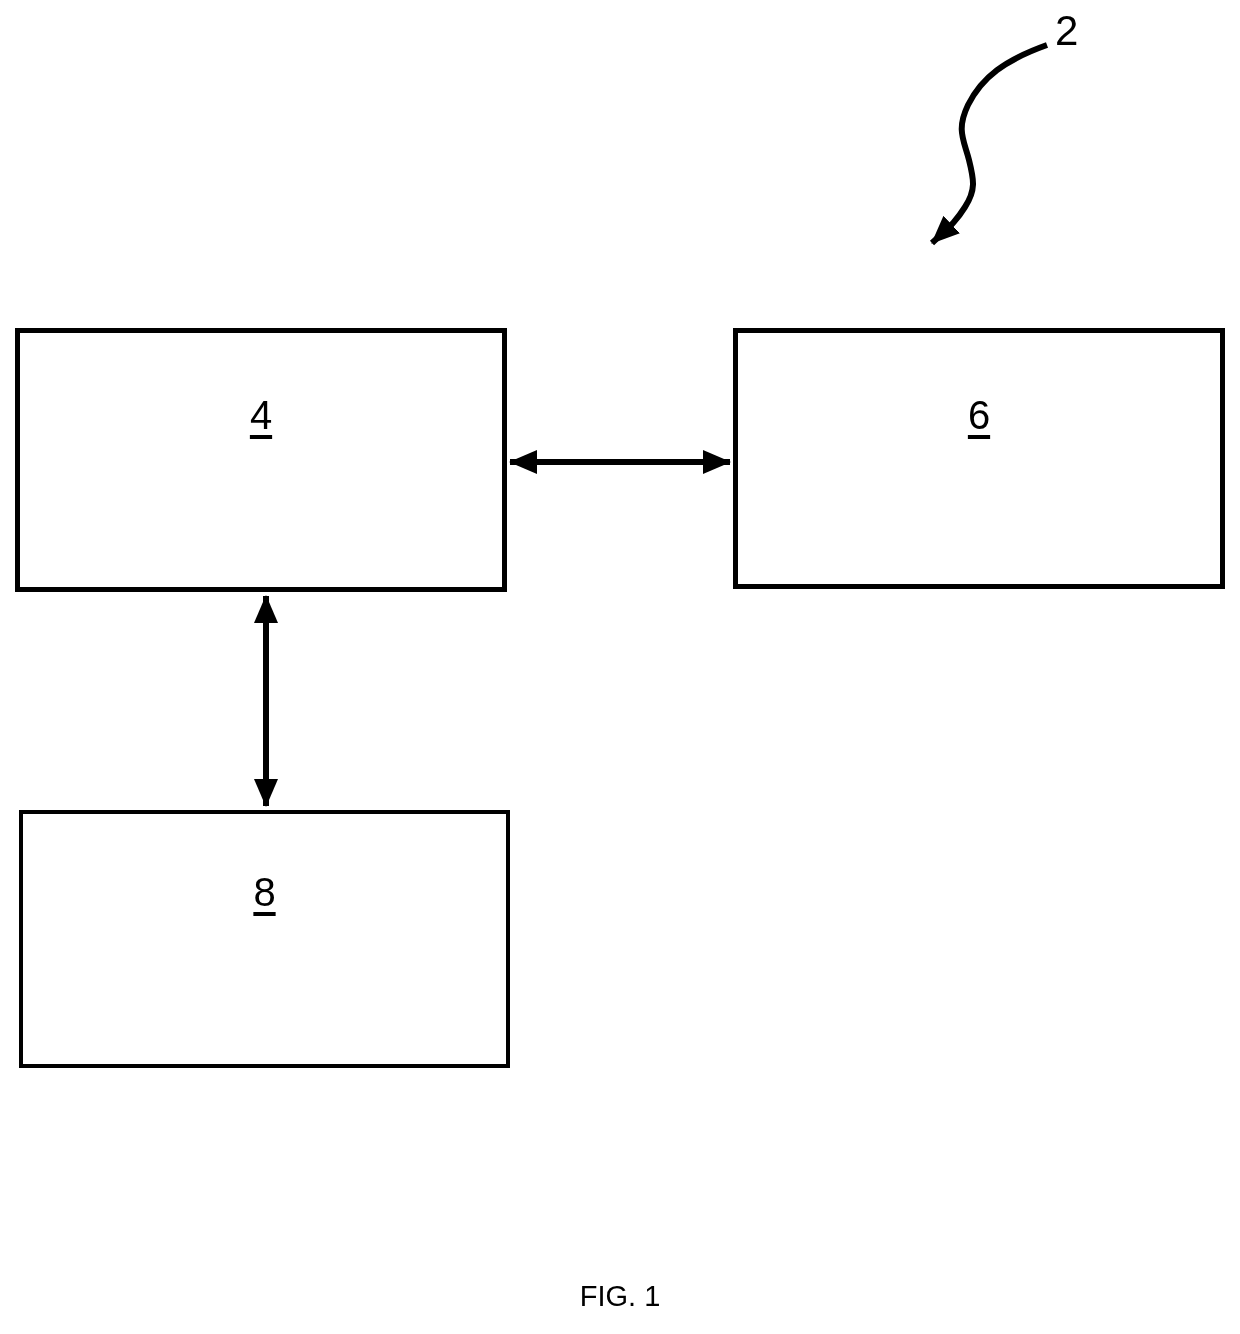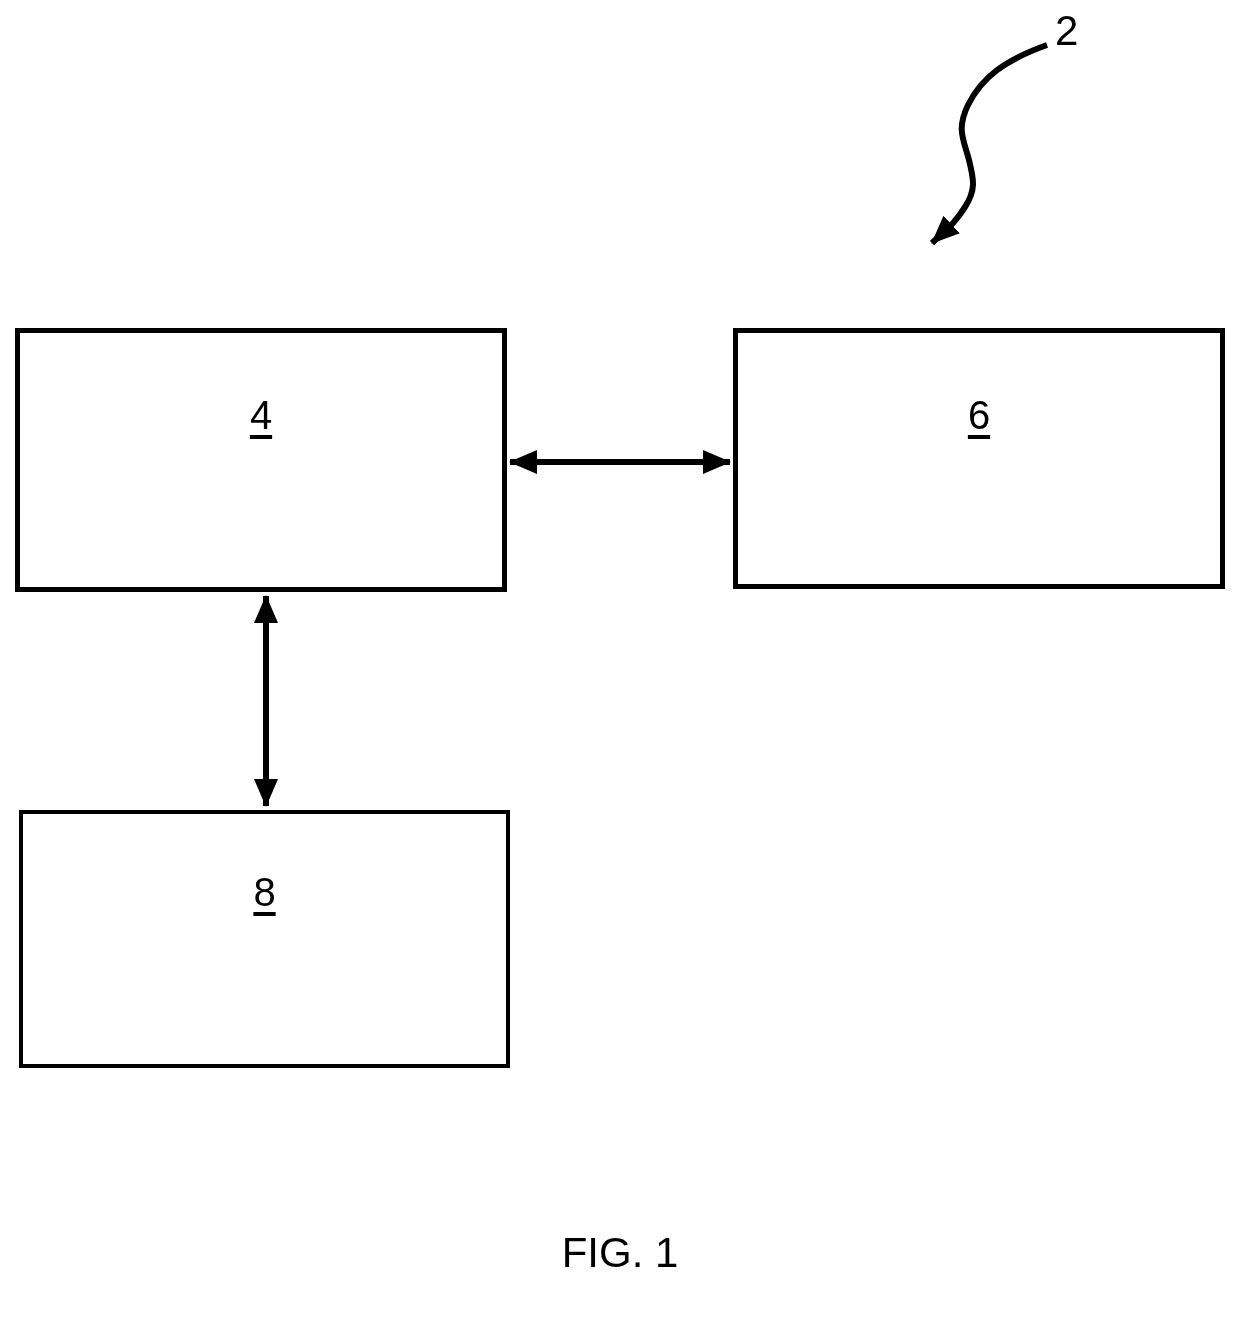--- a/index.html
+++ b/index.html
@@ -52,24 +52,24 @@
   #ref-numeral {
     position: absolute;
     left: 1055px;
     top: 10px;
     font-size: 42px;
     line-height: 1;
   }
   #fig-caption {
     position: absolute;
     left: 0;
-    top: 1232px;
+    top: 1282px;
     width: 1240px;
     text-align: center;
-    font-size: 42px;
+    font-size: 29px;
     line-height: 1;
   }
 </style>
 </head>
 <body>
 
 <div id="canvas">
 
   <div class="component-box" id="box-4">
     <span class="box-label">4</span>

